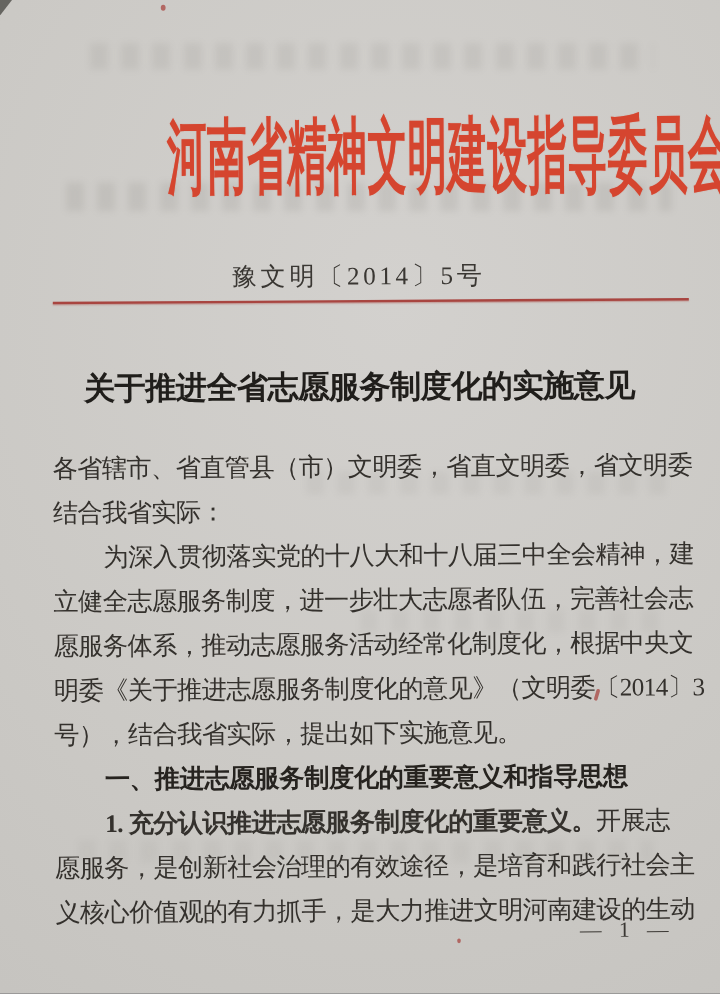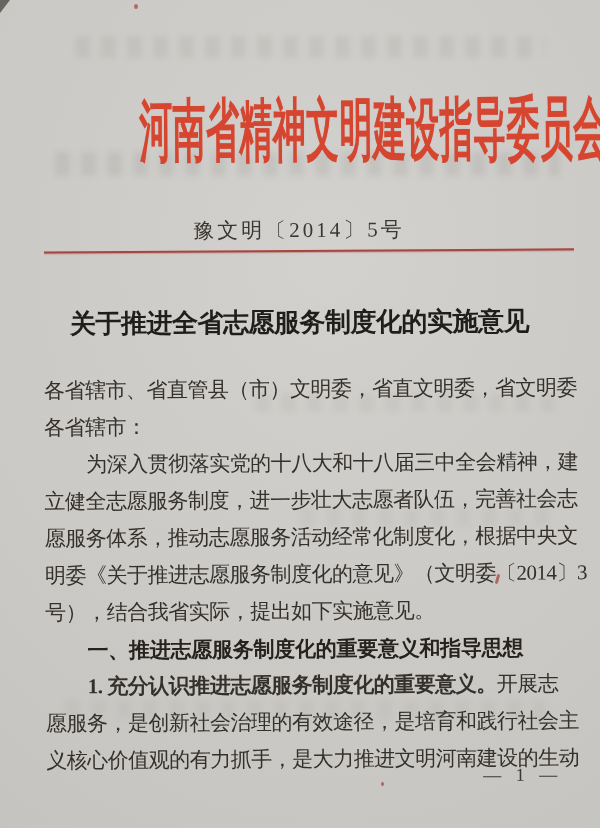--- a/index.html
+++ b/index.html
@@ -145,21 +145,21 @@
     <div class="red-header">河南省精神文明建设指导委员会文件</div>
 
     <div class="doc-number">豫文明〔2014〕5号</div>
 
     <div class="red-divider"></div>
 
     <h1 class="doc-title">关于推进全省志愿服务制度化的实施意见</h1>
 
     <div class="doc-body">
         <div class="body-line"><span>各省辖市、省直管县（市）文明委，省直文明委，省文明委</span></div>
-        <div class="body-line"><span>各省辖市：</span></div>
+        <div class="body-line"><span>结合我省实际：</span></div>
         <div class="body-line" style="text-indent: 2em;"><span>为深入贯彻落实党的十八大和十八届三中全会精神，建</span></div>
         <div class="body-line"><span>立健全志愿服务制度，进一步壮大志愿者队伍，完善社会志</span></div>
         <div class="body-line"><span>愿服务体系，推动志愿服务活动经常化制度化，根据中央文</span></div>
         <div class="body-line"><span>明委《关于推进志愿服务制度化的意见》（文明委〔2014〕3</span></div>
         <div class="body-line"><span>号），结合我省实际，提出如下实施意见。</span></div>
         <div class="body-line heading-line" style="text-indent: 2em;"><span class="bold-part">一、推进志愿服务制度化的重要意义和指导思想</span></div>
         <div class="body-line" style="text-indent: 2em;"><span class="bold-part">1. 充分认识推进志愿服务制度化的重要意义。</span><span>开展志</span></div>
         <div class="body-line"><span>愿服务，是创新社会治理的有效途径，是培育和践行社会主</span></div>
         <div class="body-line"><span>义核心价值观的有力抓手，是大力推进文明河南建设的生动</span></div>
       </div>

